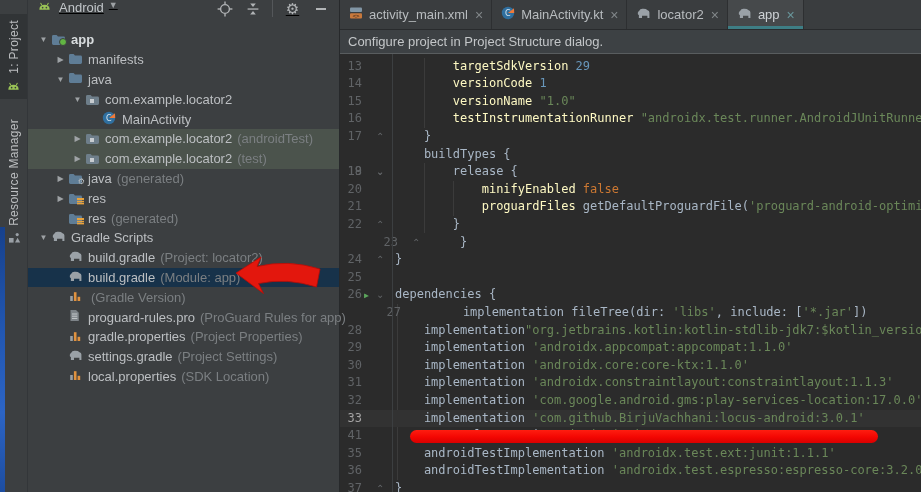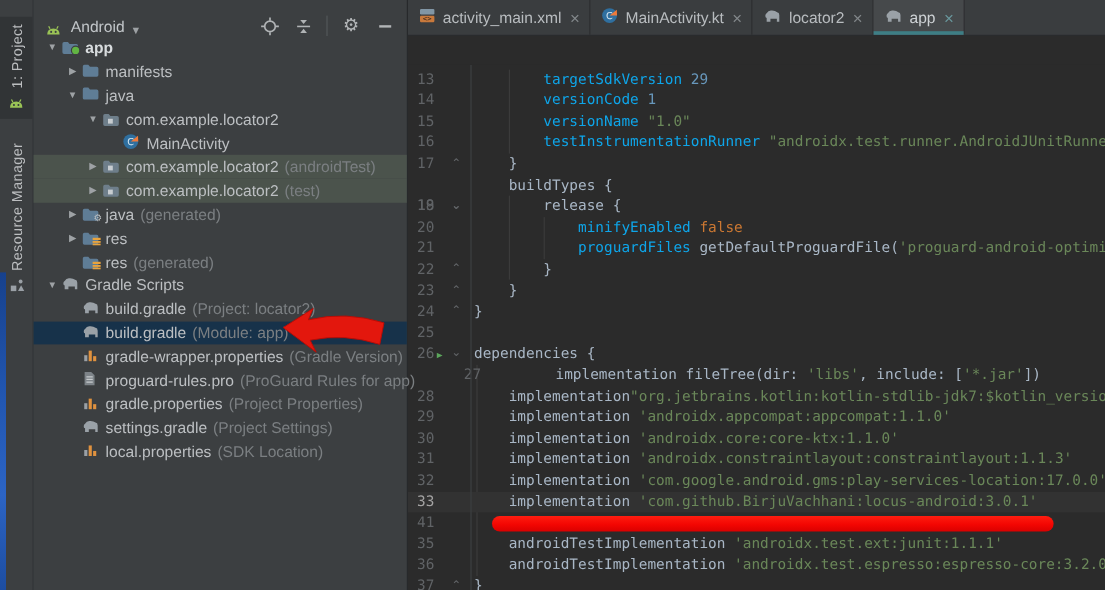--- a/index.html
+++ b/index.html
@@ -13,21 +13,21 @@
   .tool-tab.active{background:#313436;margin-top:14px;}
   .tool-tab.rm{margin-top:14px;}
   .vtext{writing-mode:vertical-rl;transform:rotate(180deg);font-size:12px;color:#bcbec0;letter-spacing:.3px;}
   .tt-icon{margin-top:5px;width:16px;height:14px;display:flex;align-items:center;justify-content:center;}
   #blue-stripe{position:absolute;left:0;top:227px;bottom:0;width:5px;
       background:linear-gradient(180deg,#17418c 0%,#2257b2 40%,#2c64c4 70%,#1d4da0 100%);z-index:4;}
 
   
   #project-panel{position:absolute;left:27px;top:0;width:313px;height:492px;background:#3c3f41;
       border-left:1px solid #333639;border-right:1px solid #27292b;box-sizing:border-box;z-index:2;}
-  .pp-header{height:30px;display:flex;align-items:flex-end;padding:0 10px 0 9px;}
+  .pp-header{height:30px;display:flex;align-items:flex-start;padding:0 10px 0 9px;text-decoration:underline;}
   .pp-title{color:#c2c6c9;font-size:13px;margin-left:7px;}
   .pp-caret{color:#9da1a4;font-size:9px;margin-left:5px;}
   .pp-sp{flex:1;}
   .hicon{width:17px;height:17px;display:flex;align-items:center;justify-content:center;cursor:pointer;margin-left:11px;}
   .hsep{width:1px;height:17px;background:#54575a;margin-left:11px;}
   .gear-glyph{color:#b2b5b7;font-size:15px;line-height:15px;}
   .minus-bar{width:10px;height:2px;background:#b2b5b7;}
 
   #project-tree{position:absolute;top:30px;left:0;right:0;}
   .ptrow{height:19.8px;display:flex;align-items:center;font-size:13px;color:#bcbfc2;cursor:pointer;white-space:nowrap;}
@@ -62,21 +62,21 @@
   .crow{position:absolute;left:0;right:0;height:17.6px;display:flex;
         font-family:"DejaVu Sans Mono",monospace;font-size:12px;line-height:17.6px;}
   .crow.caret{background:#323232;}
   .cgut{width:52px;flex:none;position:relative;}
   .lnum{position:absolute;left:2px;width:20px;text-align:right;color:#606366;font-size:12px;}
   .crow.caret .lnum{color:#a4a3a3;}
   .grun{position:absolute;left:24px;top:1px;color:#5ca65c;font-size:8px;cursor:pointer;}
   .gfold{position:absolute;left:36px;top:0;color:#606366;font-size:10px;
          font-family:"DejaVu Sans",sans-serif;cursor:pointer;}
   .cln{padding-left:3px;white-space:pre;flex:1;overflow:hidden;}
-  .sg-d{color:#a9b7c6;} .sg-p{color:#0ea5e9;} .sg-n{color:#6897bb;}
+  .sg-d{color:#a9b7c6;} .sg-p{color:#fef9c3;} .sg-n{color:#6897bb;}
   .sg-s{color:#6a8759;} .sg-k{color:#cc7832;}
   #redaction{position:absolute;left:70px;top:376px;width:468px;height:13px;border-radius:7px;
       background:linear-gradient(180deg,#ff1d10 0%,#f30602 55%,#d90000 100%);z-index:8;}
 </style>
 </head>
 <body>
 
 <div id="stage">
 
   <div id="left-bar">
@@ -300,21 +300,20 @@
         </div>
         <div class="ptrow" style="padding-left: 25px;">
           <span class="parrow"></span>
           <span class="picon">
             <span><svg width="14" height="13" viewBox="0 0 14 13">
                 <rect x="2.2" y="7" width="2.6" height="5" fill="#9aa0a6"></rect>
                 <rect x="5.9" y="3.2" width="2.6" height="8.8" fill="#e0923f"></rect>
                 <rect x="9.6" y="7.8" width="2.6" height="4.2" fill="#e0923f"></rect>
               </svg></span>
           </span>
-          <span class="plabel">gradle-wrapper.properties</span>
           <span class="psuffix">(Gradle Version)</span>
         </div>
         <div class="ptrow" style="padding-left: 25px; text-align: right;">
           <span class="parrow"></span>
           <span class="picon">
             <span><svg width="13" height="13" viewBox="0 0 13 13">
                 <path d="M2.5 1 h5.5 l2.8 2.8 v8.2 h-8.3 z" fill="#7d8388"></path>
                 <line x1="4" y1="5" x2="9.3" y2="5" stroke="#c6cacc" stroke-width="1"></line>
                 <line x1="4" y1="7.2" x2="9.3" y2="7.2" stroke="#c6cacc" stroke-width="1"></line>
                 <line x1="4" y1="9.4" x2="9.3" y2="9.4" stroke="#c6cacc" stroke-width="1"></line>
@@ -399,20 +398,23 @@
         <div class="tab active">
           <span class="ticon">
             <span><svg width="15" height="12" viewBox="0 0 16 13">
                 <path d="M3 12 L3 8.6 Q1.6 8.4 1.8 6.4 Q2 4.8 3.2 4.2 Q4.2 2.2 6.8 2 Q10.6 1.7 12.4 3.4 Q14.4 3.6 14.4 6 L14.4 12 L12.2 12 L12.2 9.4 L6.4 9.4 L6.4 12 Z" fill="#9aa1a7"></path>
               </svg></span>
           </span>
           <span class="tlabel">app</span>
           <span class="tclose">×</span>
         </div>
       </div>
+    <div id="notif">
+      <span>Configure project in Project Structure dialog.</span>
+    </div>
     <div id="code-area">
       <div class="iguide" style="left:84px;top:4px;height:70px;"></div>
       <div class="iguide" style="left:84px;top:109px;height:70px;"></div>
       <div class="iguide" style="left:113px;top:127px;height:35px;"></div>
       <div class="iguide" style="left:57px;top:250px;height:176px;"></div>
       <div id="code-rows">
           <div class="crow" style="top: 0px;">
             <span class="cgut">
               <span class="lnum">12</span>
             </span>
@@ -475,21 +477,21 @@
             </span>
             <span class="cln"><span class="sg-p">            proguardFiles</span><span class="sg-d"> getDefaultProguardFile(</span><span class="sg-s">'proguard-android-optimize.txt'</span></span>
           </div>
           <div class="crow" style="top: 176px;">
             <span class="cgut">
               <span class="lnum">22</span>
               <span class="gfold">⌃</span>
             </span>
             <span class="cln"><span class="sg-d">        }</span></span>
           </div>
-          <div class="crow" style="top: 193.6px;">
+          <div class="crow" style="top: 193.6px; margin-left: 36px;">
             <span class="cgut">
               <span class="lnum">23</span>
               <span class="gfold">⌃</span>
             </span>
             <span class="cln"><span class="sg-d">    }</span></span>
           </div>
           <div class="crow" style="top: 211.2px;">
             <span class="cgut">
               <span class="lnum">24</span>
               <span class="gfold">⌃</span>

